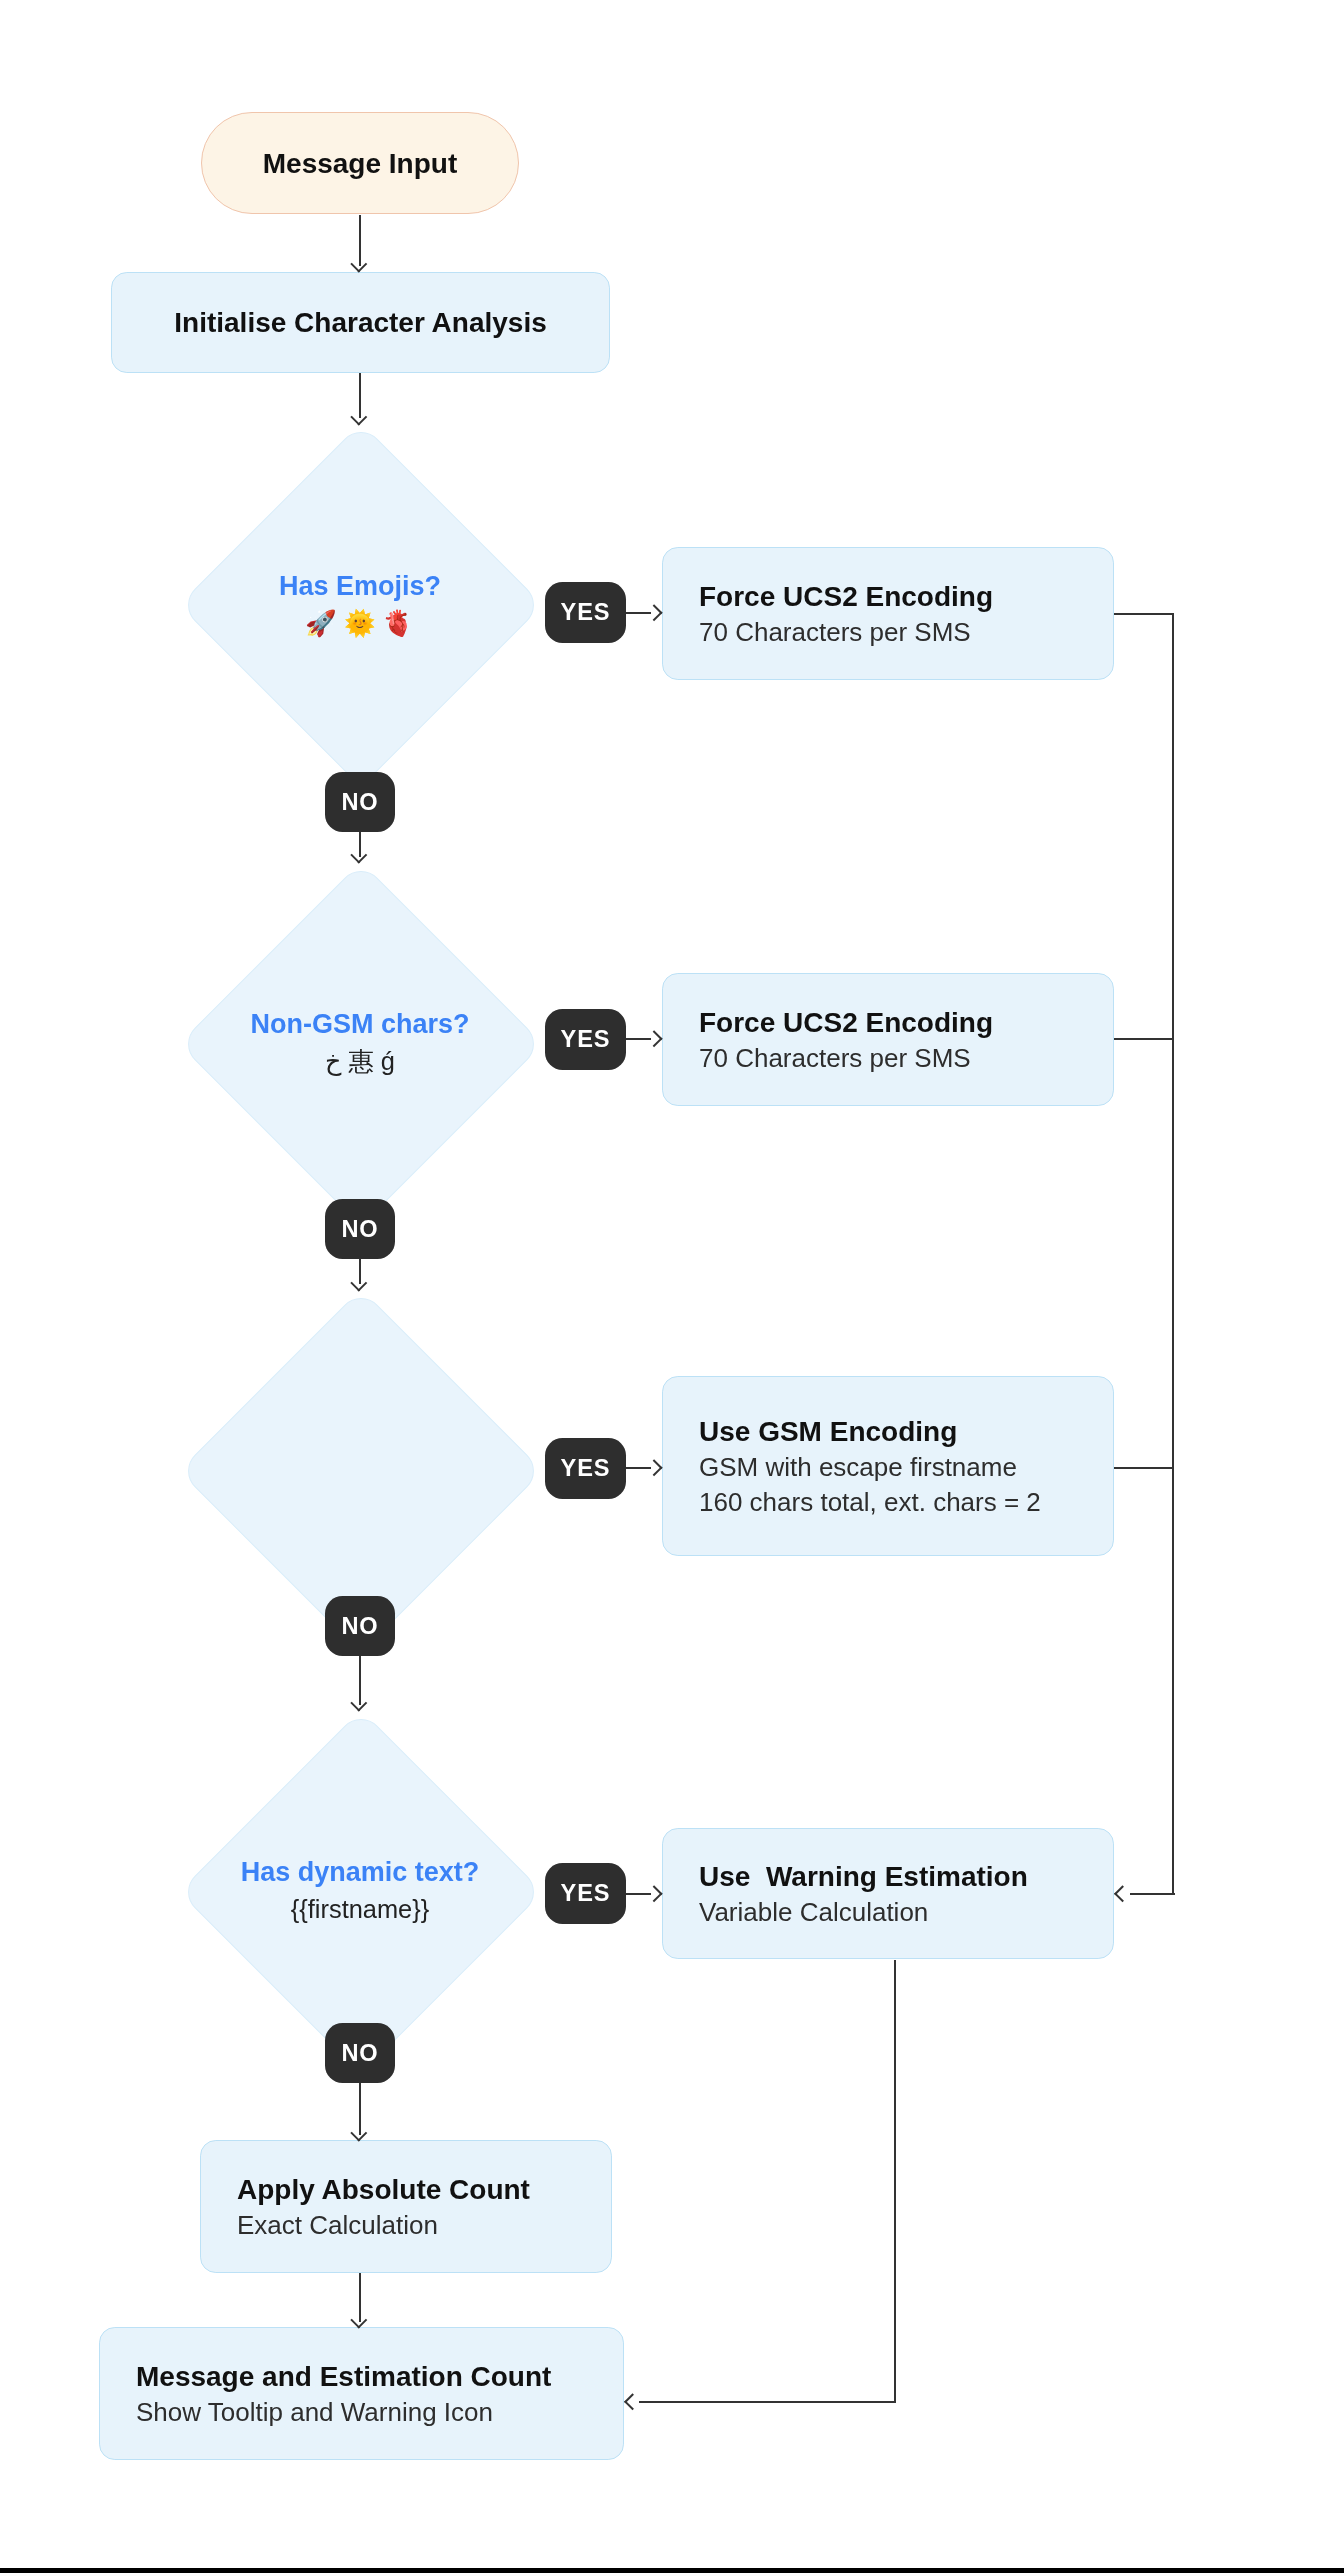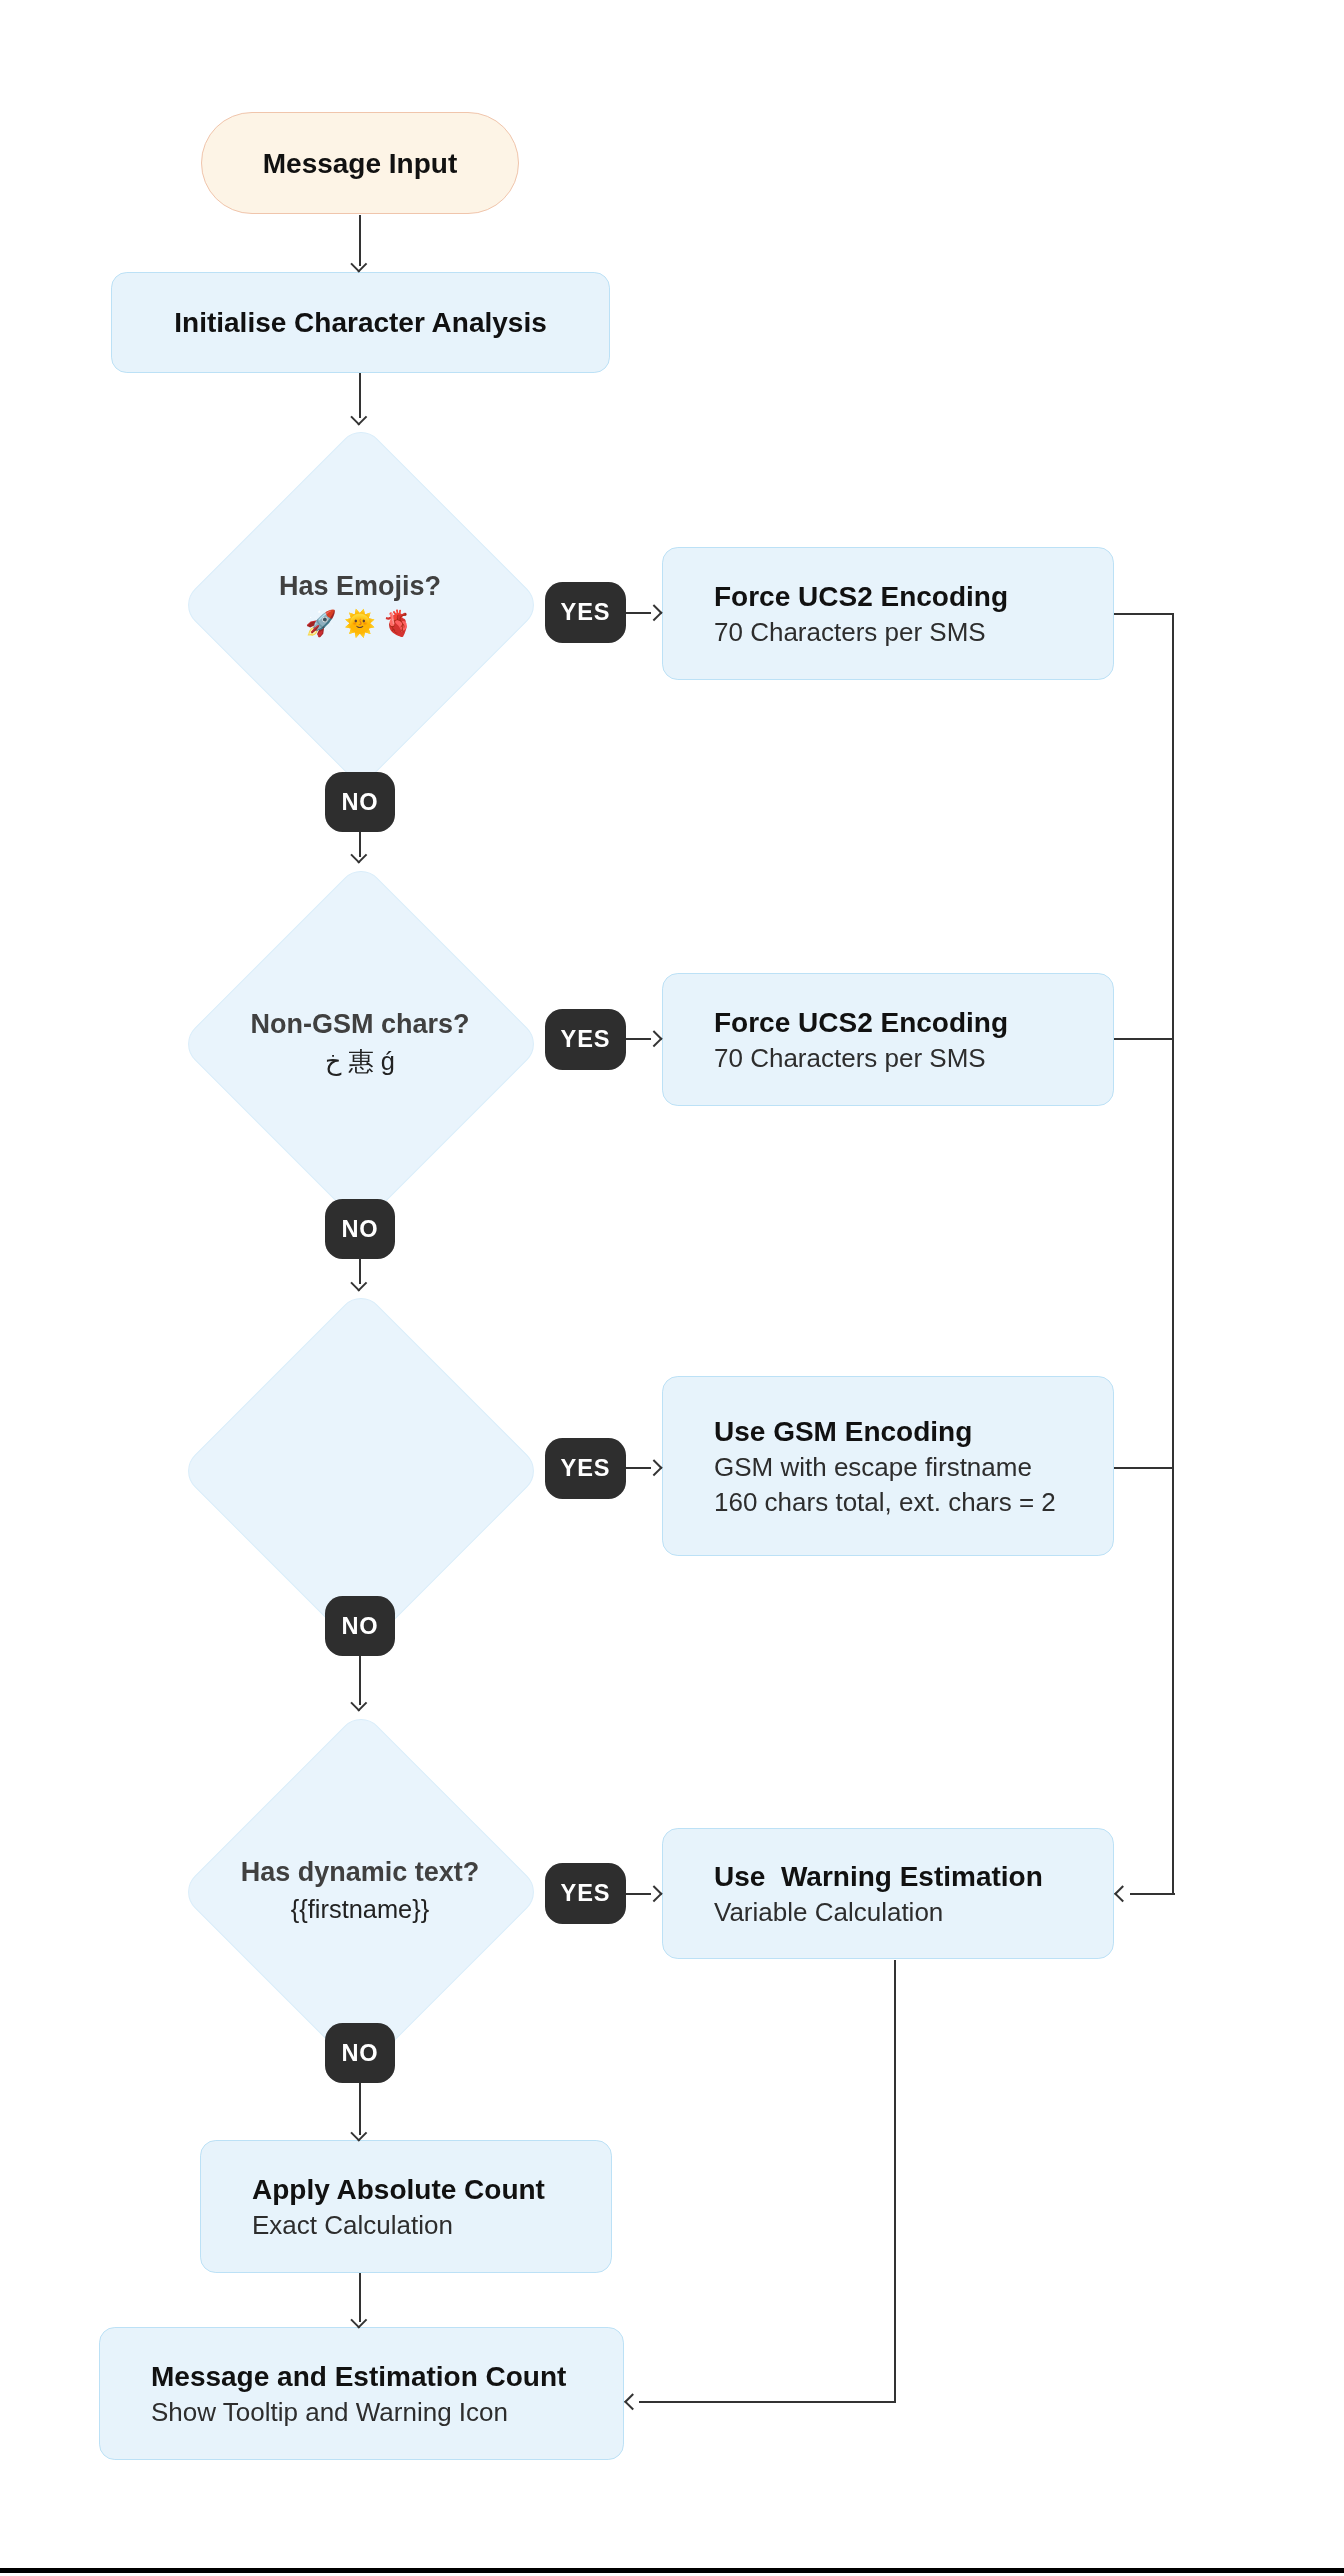--- a/index.html
+++ b/index.html
@@ -1,28 +1,28 @@
 <!DOCTYPE html>
 <html style="font-size:14px"><head>
 <meta charset="utf-8">
 <style>
   html,body{margin:0;padding:0;background:#fff;}
   .stage{position:relative;width:1345px;height:2576px;background:#ffffff;overflow:hidden;
          font-family:"Liberation Sans","DejaVu Sans",sans-serif;}
   .node{position:absolute;box-sizing:border-box;display:flex;flex-direction:column;justify-content:center;}
   .pill{background:#fdf4e6;border:1.8px solid #f0c5ac;border-radius:53px;align-items:center;}
   .rect{background:#e7f3fb;border:1.8px solid #bce1f6;border-radius:15.8px;align-items:center;}
-  .resbox{background:#e7f3fb;border:1.8px solid #bce1f6;border-radius:15.8px;padding-left:51px;align-items:flex-start;}
+  .resbox{background:#e7f3fb;border:1.8px solid #bce1f6;border-radius:15.8px;padding-left:36px;align-items:flex-start;}
   .title{font-size:28px;font-weight:700;color:#111;line-height:37px;white-space:pre-wrap;}
   .sub{font-size:26px;font-weight:400;color:#2d2d2d;line-height:35px;white-space:pre-wrap;}
   .diamond{position:absolute;width:256px;height:256px;background:#e9f4fc;border:1.8px solid #d9edfa;
            border-radius:23px;transform:rotate(45deg);}
   .dlabel{position:absolute;width:350px;display:flex;flex-direction:column;justify-content:center;
           align-items:center;text-align:center;gap:5.3px;}
-  .dq{font-size:27px;font-weight:700;color:#404040;line-height:33px;}
+  .dq{font-size:27px;font-weight:700;color:#3b82f6;line-height:33px;}
   .dx{font-size:25.4px;font-weight:400;color:#222;line-height:31.5px;}
   .badge{position:absolute;background:#2e2e2e;color:#fff;border-radius:17.5px;display:flex;
          align-items:center;justify-content:center;font-size:23.6px;font-weight:700;letter-spacing:0.9px;}
   .vline{position:absolute;width:1.8px;background:#333;}
   .hline{position:absolute;height:1.8px;background:#333;}
   .chev{position:absolute;width:9.6px;height:9.6px;border-right:2.2px solid #333;border-bottom:2.2px solid #333;}
   .down{transform:rotate(45deg);}  .right{transform:rotate(-45deg);}  .left{transform:rotate(135deg);}
   .bottombar{position:absolute;left:0;top:2568px;width:1345px;height:5.3px;background:#000;}
 </style>
 </head>

